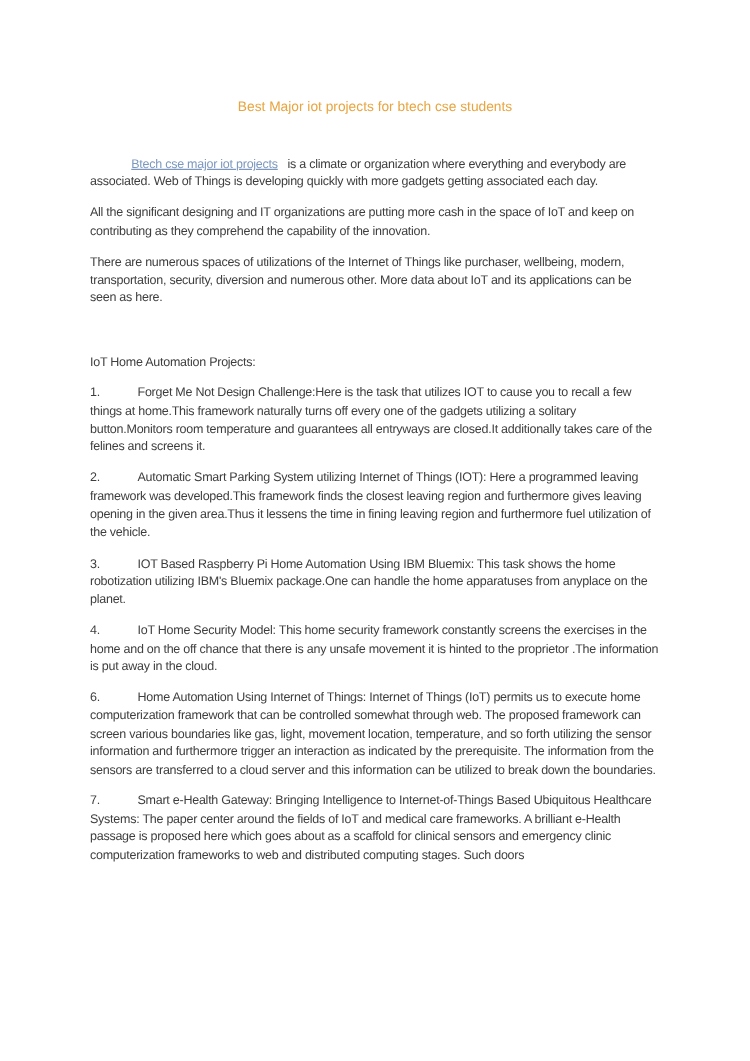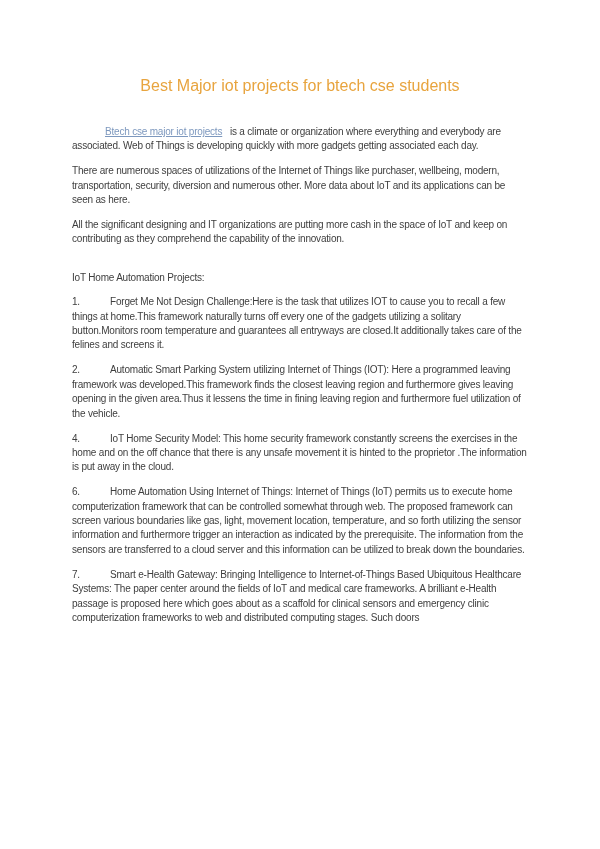--- a/index.html
+++ b/index.html
@@ -15,34 +15,34 @@
     background: #ffffff;
     padding: 76px 72px 0 72px;
     font-family: "Liberation Sans", sans-serif;
     font-size: 10px;
     letter-spacing: -0.2px;
     line-height: 14.4px;
     color: #3e3e3e;
     overflow: hidden;
   }
   .title {
-    font-size: 16px;
+    font-size: 11px;
     line-height: 20px;
     font-weight: normal;
     color: #e8a43e;
     text-align: center;
     margin: 0 0 29px 0;
     letter-spacing: 0;
   }
   .para {
     margin: 0 0 10.5px 0;
     white-space: pre-wrap;
   }
   .section-heading {
-    margin-top: 24px;
+    margin-top: 37px;
     margin-bottom: 10px;
   }
   .doc-link {
     color: #7d98be;
     text-decoration: underline;
     cursor: pointer;
     padding-left: 33px;
   }
   .li-num {
     display: inline-block;
@@ -52,31 +52,32 @@
 </style>
 </head>
 <body>
 
 <div class="page">
 
   <h1 class="title">Best Major iot projects for btech cse students</h1>
 
   <p class="para"><a class="doc-link">Btech cse major iot projects</a><span>   is a climate or organization where everything and everybody are associated. Web of Things is developing quickly with more gadgets getting associated each day.</span></p>
 
+  <p class="para">All the significant designing and IT organizations are putting more cash in the space of IoT and keep on contributing as they comprehend the capability of the innovation.</p>
+
   <p class="para">There are numerous spaces of utilizations of the Internet of Things like purchaser, wellbeing, modern, transportation, security, diversion and numerous other. More data about IoT and its applications can be seen as here.</p>
-
-  <p class="para">All the significant designing and IT organizations are putting more cash in the space of IoT and keep on contributing as they comprehend the capability of the innovation.</p>
 
 
   <p class="para section-heading">IoT Home Automation Projects:</p>
 
   <p class="para"><span class="li-num">1.</span><span>Forget Me Not Design Challenge:Here is the task that utilizes IOT to cause you to recall a few things at home.This framework naturally turns off every one of the gadgets utilizing a solitary button.Monitors room temperature and guarantees all entryways are closed.It additionally takes care of the felines and screens it.</span></p>
 
   <p class="para"><span class="li-num">2.</span><span>Automatic Smart Parking System utilizing Internet of Things (IOT): Here a programmed leaving framework was developed.This framework finds the closest leaving region and furthermore gives leaving opening in the given area.Thus it lessens the time in fining leaving region and furthermore fuel utilization of the vehicle.</span></p>
 
+  <p class="para"><span class="li-num">3.</span><span>IOT Based Raspberry Pi Home Automation Using IBM Bluemix: This task shows the home robotization utilizing IBM's Bluemix package.One can handle the home apparatuses from anyplace on the planet.</span></p>
 
   <p class="para"><span class="li-num">4.</span><span>IoT Home Security Model: This home security framework constantly screens the exercises in the home and on the off chance that there is any unsafe movement it is hinted to the proprietor .The information is put away in the cloud.</span></p>
 
 
   <p class="para"><span class="li-num">6.</span><span>Home Automation Using Internet of Things: Internet of Things (IoT) permits us to execute home computerization framework that can be controlled somewhat through web. The proposed framework can screen various boundaries like gas, light, movement location, temperature, and so forth utilizing the sensor information and furthermore trigger an interaction as indicated by the prerequisite. The information from the sensors are transferred to a cloud server and this information can be utilized to break down the boundaries.</span></p>
 
   <p class="para"><span class="li-num">7.</span><span>Smart e-Health Gateway: Bringing Intelligence to Internet-of-Things Based Ubiquitous Healthcare Systems: The paper center around the fields of IoT and medical care frameworks. A brilliant e-Health passage is proposed here which goes about as a scaffold for clinical sensors and emergency clinic computerization frameworks to web and distributed computing stages. Such doors</span></p>
 
 </div>
 

